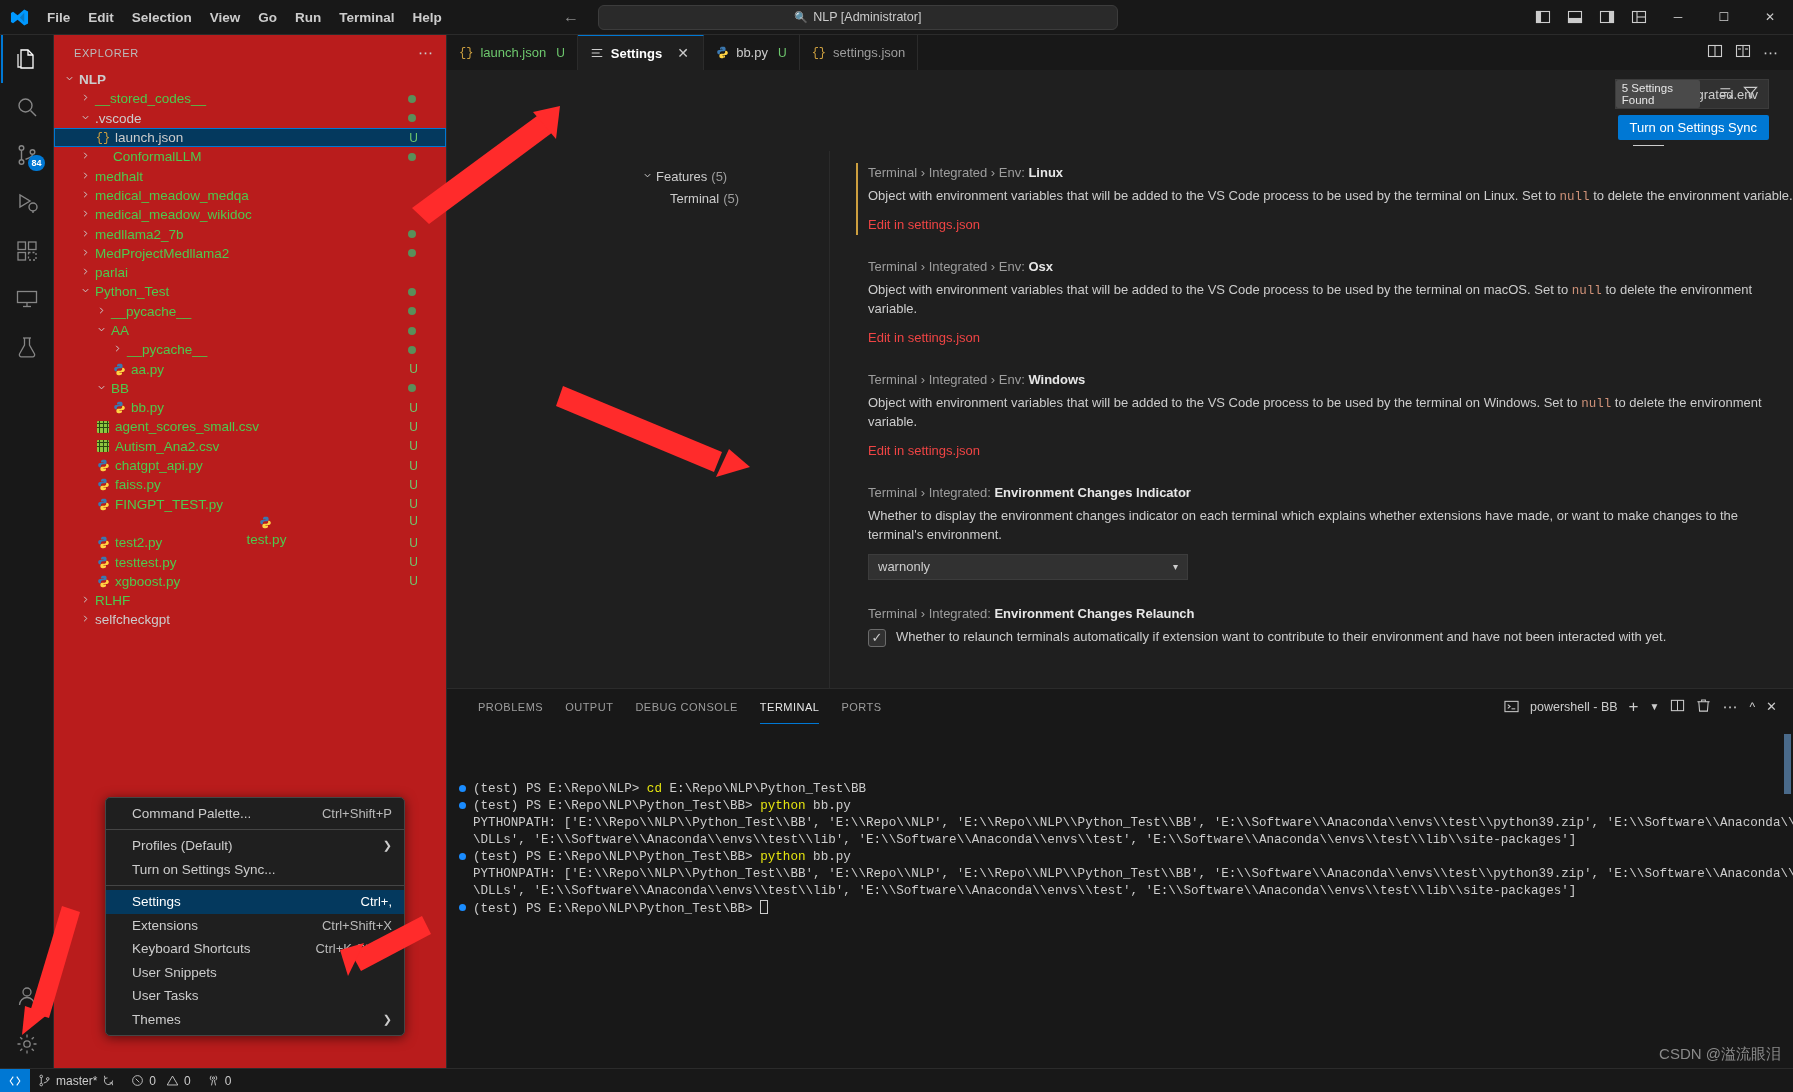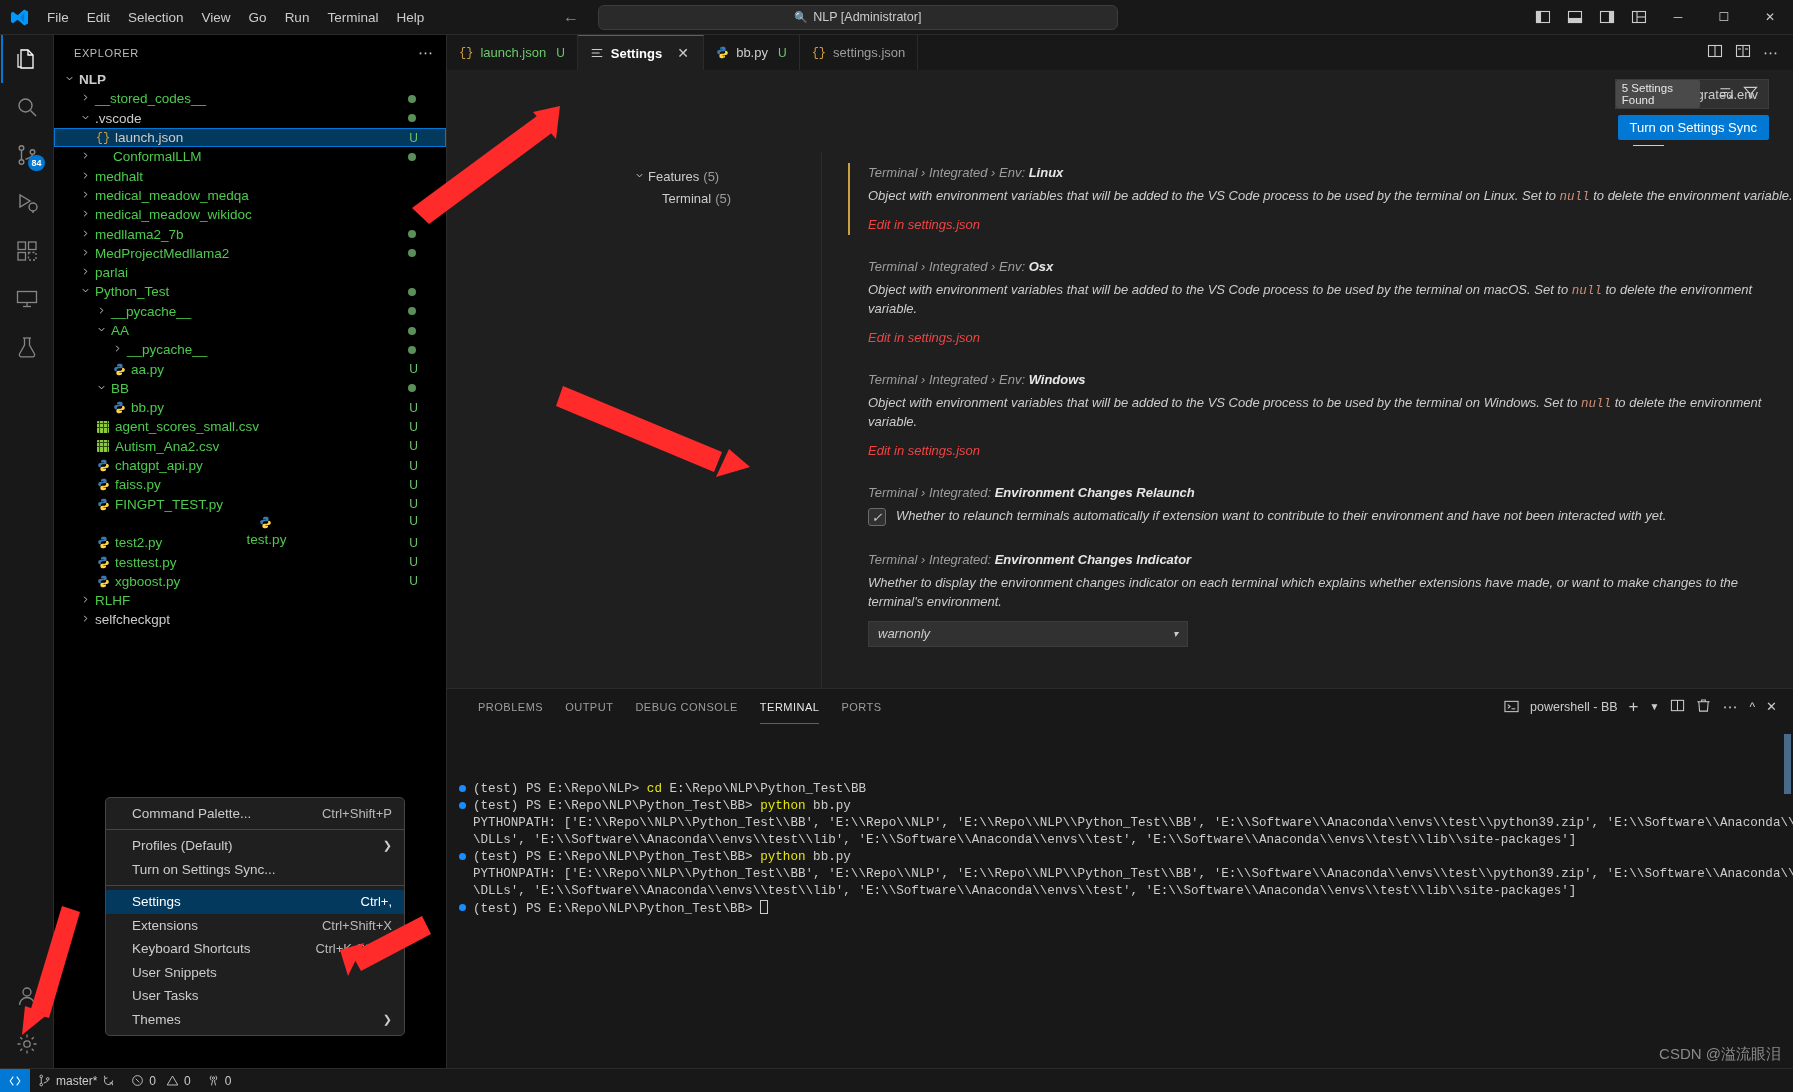--- a/index.html
+++ b/index.html
@@ -16,20 +16,21 @@
   .titlebar {
     height: 35px; background: #181818; display: flex; align-items: center;
     border-bottom: 1px solid #2b2b2b; flex: 0 0 35px; position: relative;
   }
   .vscode-logo { width: 38px; display: flex; align-items: center; justify-content: center; }
   .vscode-logo svg { width: 19px; height: 19px; }
   .menubar { display: flex; align-items: center; gap: 0px; }
   .menu-item {
     font-size: 13.5px; color: #cccccc; padding: 4px 9px; border-radius: 3px; cursor: default;
     white-space: nowrap;
+    font-weight: bold;
   }
   .nav-arrows { position: absolute; left: 560px; display: flex; gap: 14px; align-items: center; }
   .nav-arrow { color: #8a8a8a; font-size: 16px; width: 22px; text-align: center; }
   .cmd-center {
     position: absolute; left: 598px; width: 520px; height: 25px;
     background: #2a2a2a; border: 1px solid #3c3c3c; border-radius: 6px;
     display: flex; align-items: center; justify-content: center;
     font-size: 12.5px; color: #cccccc;
   }
   .cmd-center .mag { font-size: 11px; margin-right: 5px; color: #b5b5b5; }
@@ -60,21 +61,21 @@
   .act-item svg { width: 24px; height: 24px; }
   .act-badge {
     position: absolute; right: 8px; bottom: 8px; background: #0078d4; color: #fff;
     font-size: 9px; border-radius: 9px; min-width: 16px; height: 16px; line-height: 16px;
     text-align: center; padding: 0 3px; font-weight: 600;
   }
   .act-spacer { flex: 1; }
 
   
   .sidebar {
-    width: 393px; background: #000000; display: flex; flex-direction: column;
+    width: 393px; background: #b91c1c; display: flex; flex-direction: column;
     border-right: 1px solid #2b2b2b; flex: 0 0 393px; position: relative;
   }
   .sidebar-header {
     height: 35px; display: flex; align-items: center; justify-content: space-between;
     padding: 0 12px 0 20px;
   }
   .sidebar-title { font-size: 11px; letter-spacing: 0.6px; color: #bbbbbb; text-transform: uppercase; }
   .sidebar-dots { color: #cccccc; font-size: 15px; letter-spacing: 1px; }
   .tree { flex: 1; overflow: hidden; font-size: 13.5px; }
   .trow {
@@ -139,21 +140,21 @@
     position: absolute; right: 24px; top: 6px; background: #0078d4; color: #ffffff;
     font-size: 13px; padding: 5px 12px; border: none; border-radius: 2px;
   }
   .settings-main { flex: 1; display: flex; min-height: 0; padding-left: 92px; }
   .toc { width: 190px; font-size: 13px; padding-top: 14px; border-right: 1px solid #2b2b2b; }
   .toc-row { display: flex; align-items: center; height: 22px; color: #cccccc; }
   .toc-row .chev { margin-right: 2px; }
   .toc-row.sub { padding-left: 30px; color: #cccccc; }
   .toc-count { color: #9d9d9d; margin-left: 4px; }
   .settings-list { flex: 1; padding: 14px 0 0 26px; overflow: hidden; position: relative; min-width: 0; }
-  .setting-item { margin-bottom: 26px; padding-left: 20px; position: relative; max-width: 960px; font-style: italic; }
+  .setting-item { margin-bottom: 26px; padding-left: 12px; position: relative; max-width: 960px; }
   .setting-item.focused::before {
     content: ""; position: absolute; left: 0; top: -2px; bottom: -2px; width: 2px; background: #cc9f3f;
   }
   .setting-title { font-size: 13px; color: #9d9d9d; margin-bottom: 7px; }
   .setting-title b { color: #e7e7e7; font-weight: 700; }
   .setting-desc { font-size: 13px; color: #cccccc; line-height: 1.45; margin-bottom: 9px; max-width: 925px; }
   .setting-desc code { font-family: "Liberation Mono", monospace; color: #ce9178; font-size: 12.5px; }
   .setting-link { font-size: 13px; color: #ef4444; }
   .setting-select {
     width: 320px; height: 26px; background: #313131; border: 1px solid #3c3c3c; color: #cccccc;
@@ -718,32 +719,32 @@
               <span>Terminal</span>
               <span class="toc-count">(5)</span>
             </div>
           </div>
 
           <div class="settings-list" id="settings-list">
               <div class="setting-item focused"><div class="setting-title"><span>Terminal › Integrated › Env: </span><b>Linux</b></div><div class="setting-desc"><span>Object with environment variables that will be added to the VS Code process to be used by the terminal on Linux. Set to </span><code>null</code><span> to delete the environment variable.</span></div><a class="setting-link" href="#" style="text-decoration: none;">Edit in settings.json</a></div>
               <div class="setting-item"><div class="setting-title"><span>Terminal › Integrated › Env: </span><b>Osx</b></div><div class="setting-desc"><span>Object with environment variables that will be added to the VS Code process to be used by the terminal on macOS. Set to </span><code>null</code><span> to delete the environment variable.</span></div><a class="setting-link" href="#" style="text-decoration: none;">Edit in settings.json</a></div>
               <div class="setting-item"><div class="setting-title"><span>Terminal › Integrated › Env: </span><b>Windows</b></div><div class="setting-desc"><span>Object with environment variables that will be added to the VS Code process to be used by the terminal on Windows. Set to </span><code>null</code><span> to delete the environment variable.</span></div><a class="setting-link" href="#" style="text-decoration: none;">Edit in settings.json</a></div>
               <div class="setting-item">
-                <div class="setting-title"><span>Terminal › Integrated: </span><b>Environment Changes Relaunch</b></div>
-                <div class="setting-check-row">
-                  <div class="checkbox">✓</div>
-                  <div class="setting-desc" style="margin-bottom: 0px;">Whether to relaunch terminals automatically if extension want to contribute to their environment and have not been interacted with yet.</div>
-                </div>
-              </div>
-              <div class="setting-item">
                 <div class="setting-title"><span>Terminal › Integrated: </span><b>Environment Changes Indicator</b></div>
                 <div class="setting-desc"><span>Whether to display the environment changes indicator on each terminal which explains whether extensions have made, or want to make changes to the terminal's environment.</span></div>
                 <div class="setting-select">
                   <span>warnonly</span>
                   <span class="arrow">▾</span>
+                </div>
+              </div>
+              <div class="setting-item">
+                <div class="setting-title"><span>Terminal › Integrated: </span><b>Environment Changes Relaunch</b></div>
+                <div class="setting-check-row">
+                  <div class="checkbox">✓</div>
+                  <div class="setting-desc" style="margin-bottom: 0px;">Whether to relaunch terminals automatically if extension want to contribute to their environment and have not been interacted with yet.</div>
                 </div>
               </div>
             </div>
         </div>
       </div>
 
       <div class="panel">
         <div class="panel-tabs">
           <div class="ptab">PROBLEMS</div>
           <div class="ptab">OUTPUT</div>

